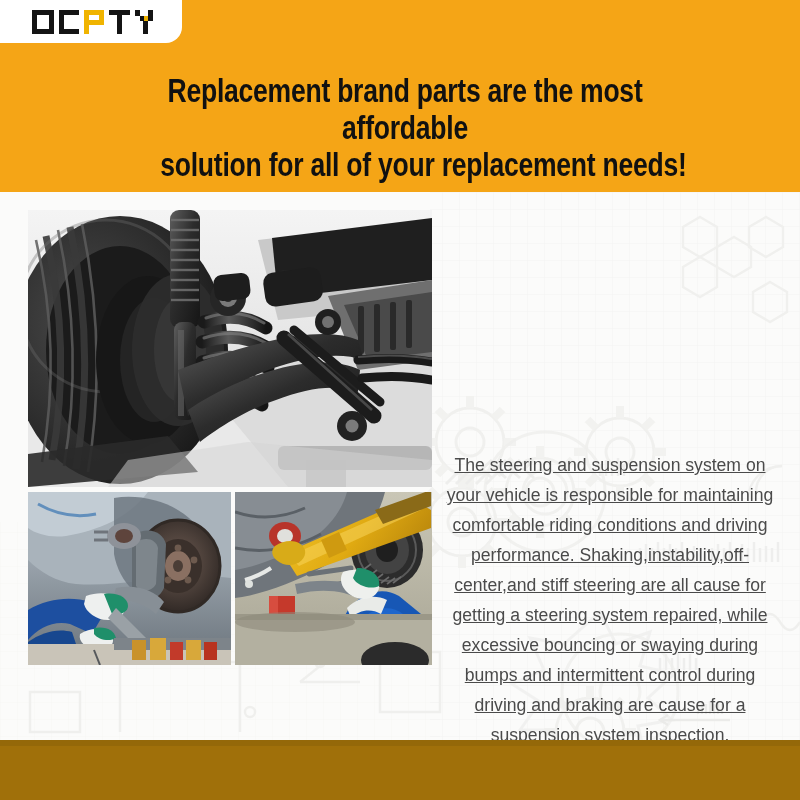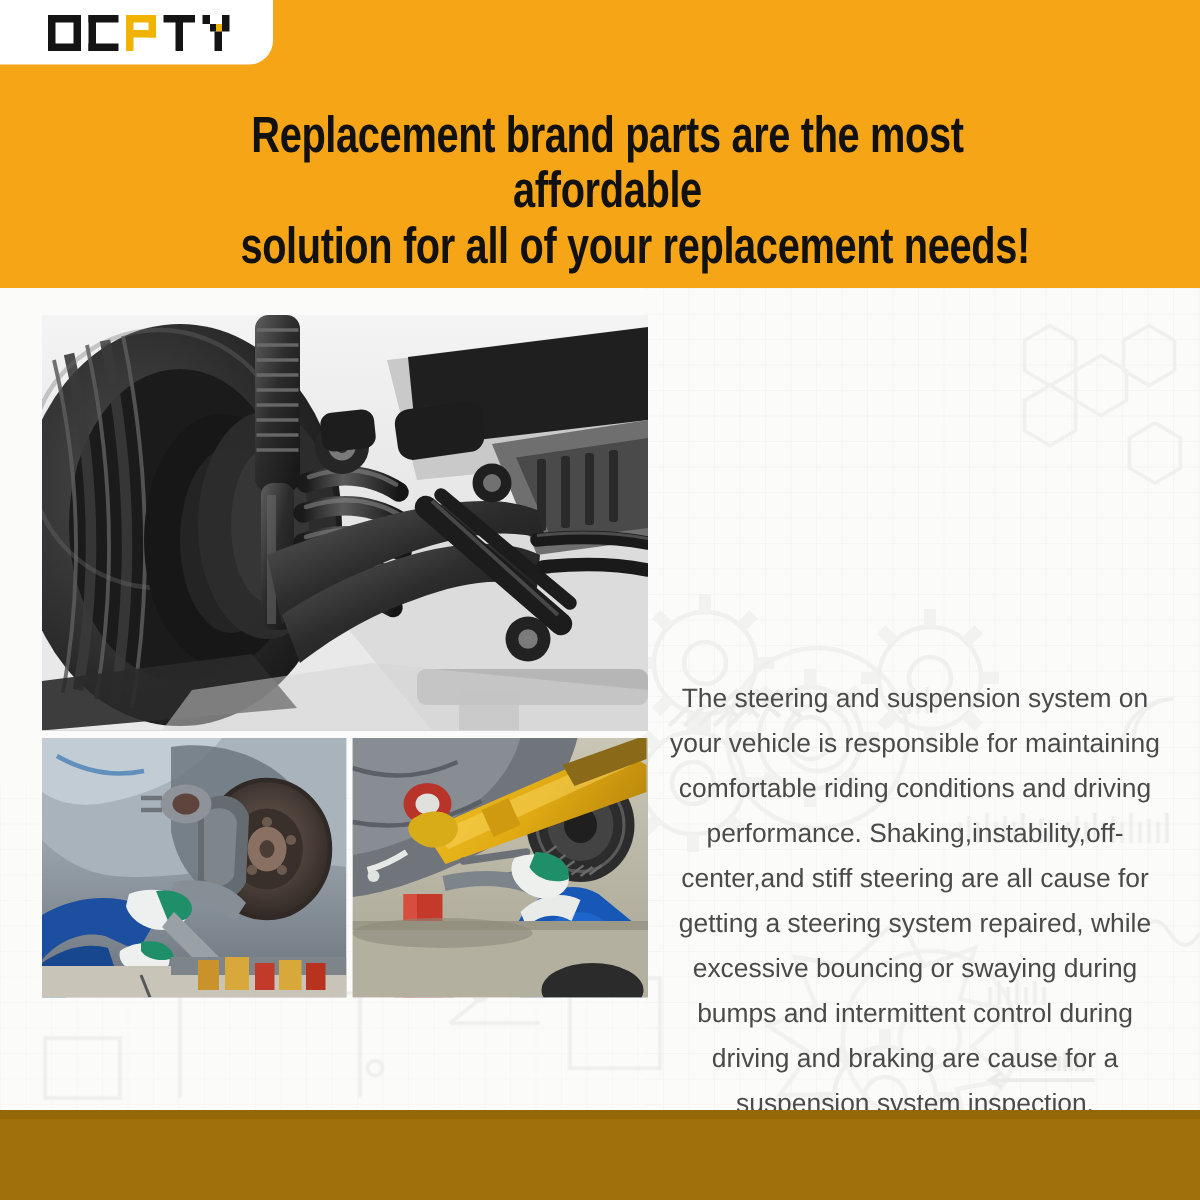--- a/index.html
+++ b/index.html
@@ -143,21 +143,21 @@
   .body-copy {
     position: absolute;
     left: 440px;
     top: 258px;
     width: 340px;
     text-align: center;
     color: #4A4A4A;
     font-size: 17.6px;
     line-height: 30px;
   }
-  .body-copy p { margin: 0; }
+  .body-copy p { margin: 0; text-decoration: underline; }
 </style>
 </head>
 <body>
 
 <div id="page">
 
   <div class="header-band"></div>
 
   <div class="logo-badge">
     <div class="logo-wrap">

